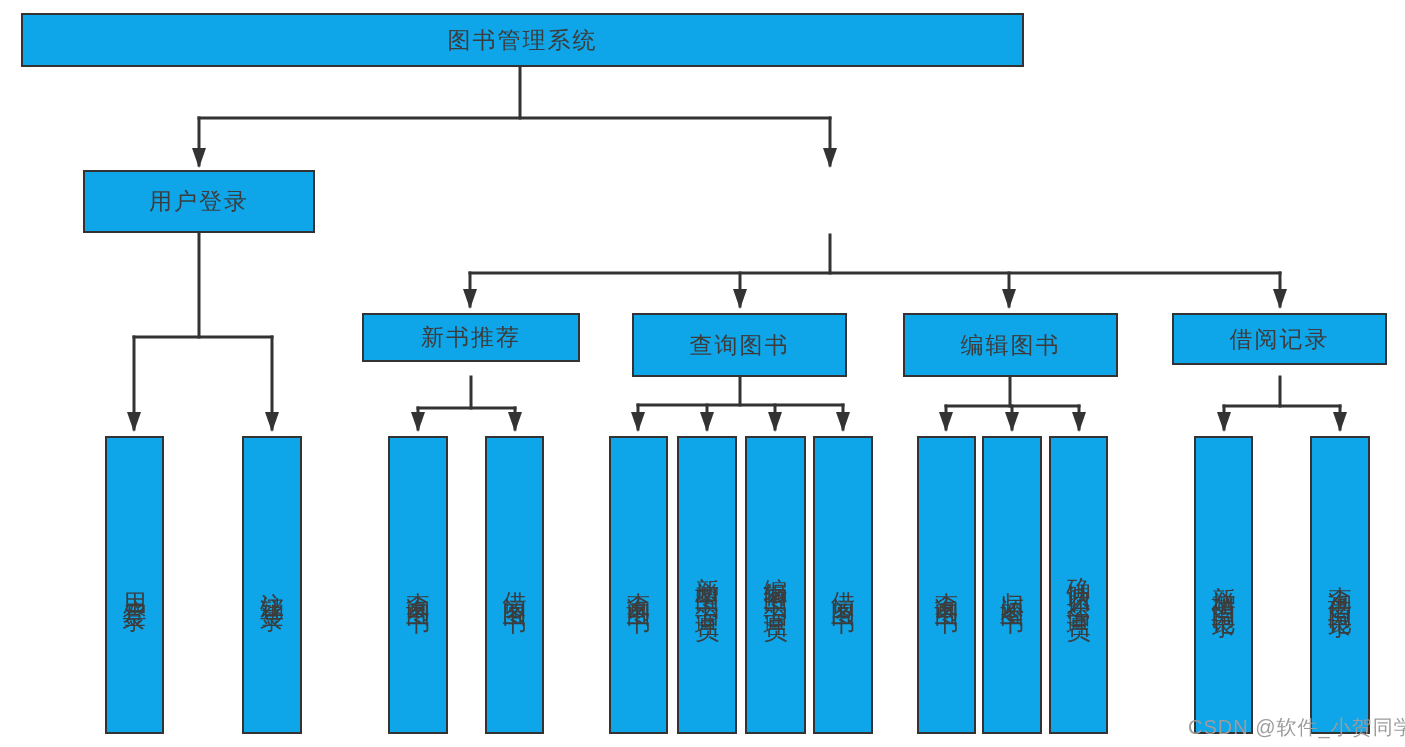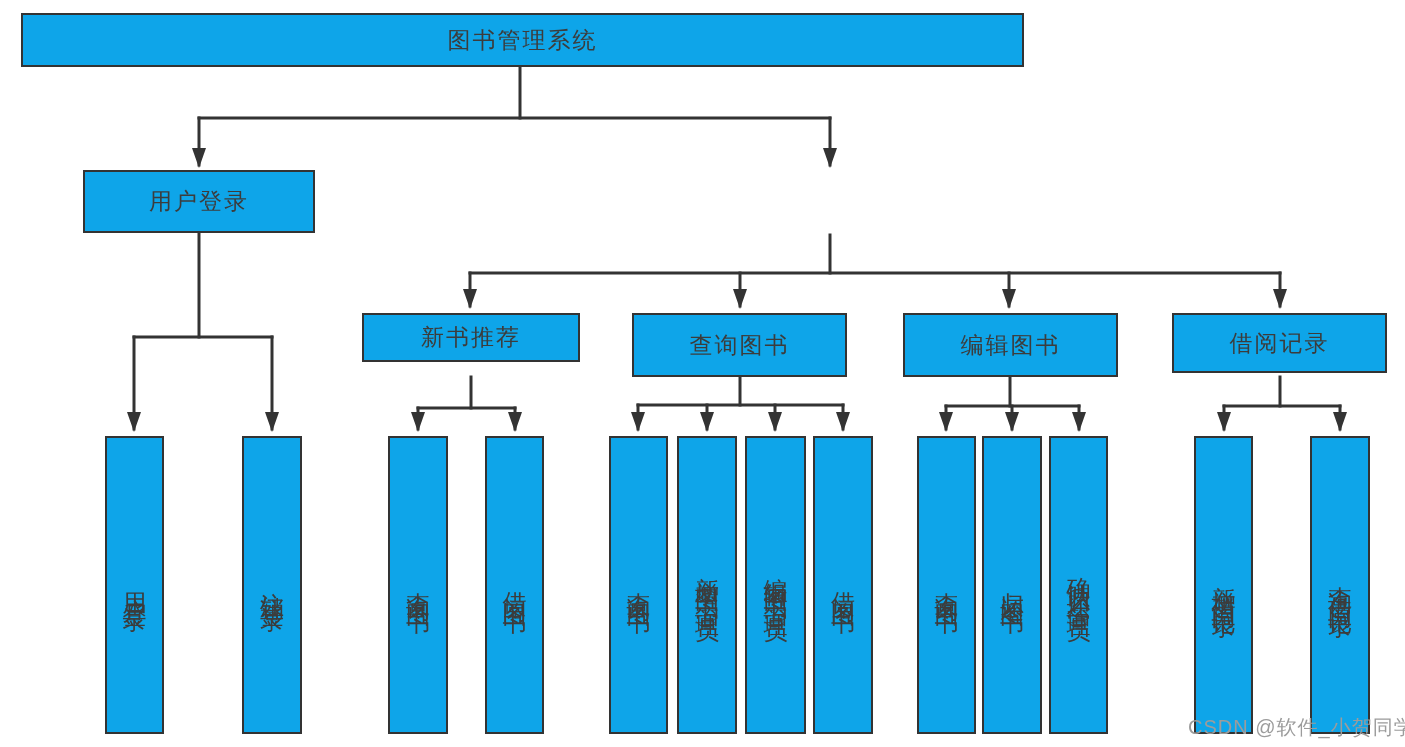--- a/index.html
+++ b/index.html
@@ -115,21 +115,21 @@
 
   <div class="node hnode" style="left:362px;top:313px;width:218px;height:49px;">
     <span>新书推荐</span>
   </div>
   <div class="node hnode" style="left:632px;top:313px;width:215px;height:64px;">
     <span>查询图书</span>
   </div>
   <div class="node hnode" style="left:903px;top:313px;width:215px;height:64px;">
     <span>编辑图书</span>
   </div>
-  <div class="node hnode" style="left:1172px;top:313px;width:215px;height:60px;">
+  <div class="node hnode" style="left:1172px;top:313px;width:215px;height:52px;">
     <span>借阅记录</span>
   </div>
 
   <div class="node vnode" style="left:105px;width:59px;">
     <span>用户登录</span>
   </div>
   <div class="node vnode" style="left:242px;width:60px;">
     <span>注销登录</span>
   </div>
   <div class="node vnode" style="left:388px;width:60px;">

